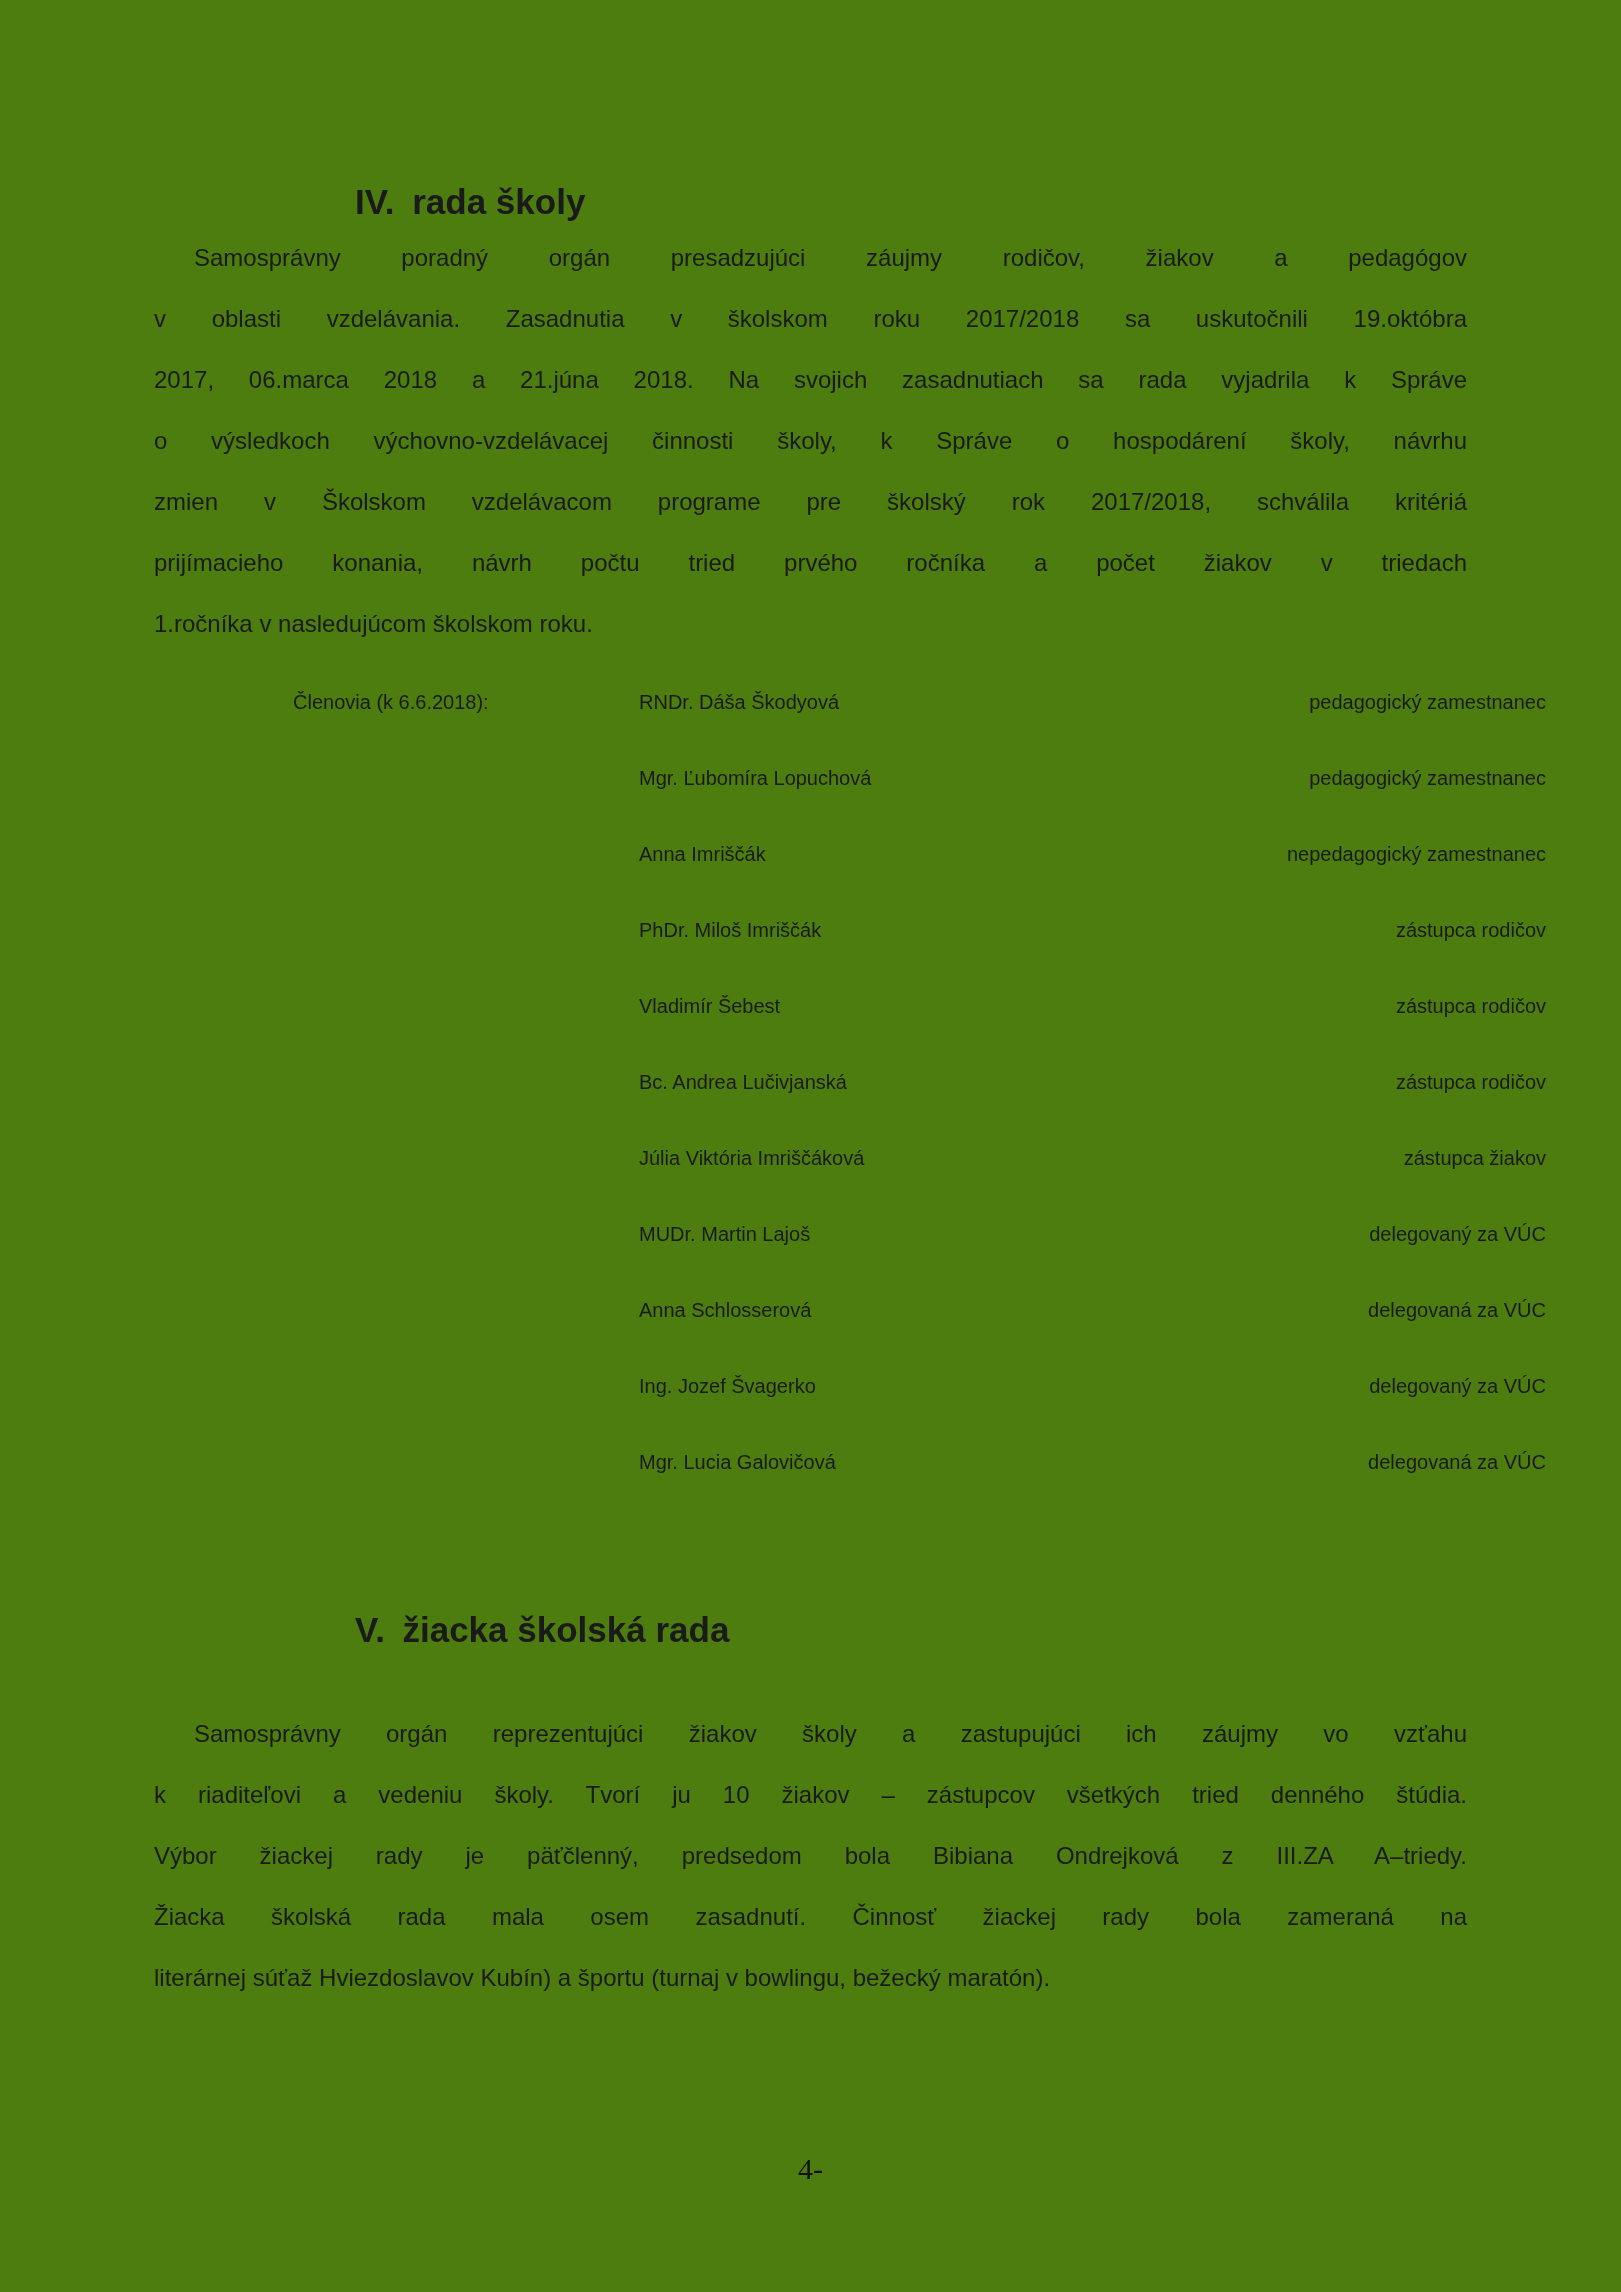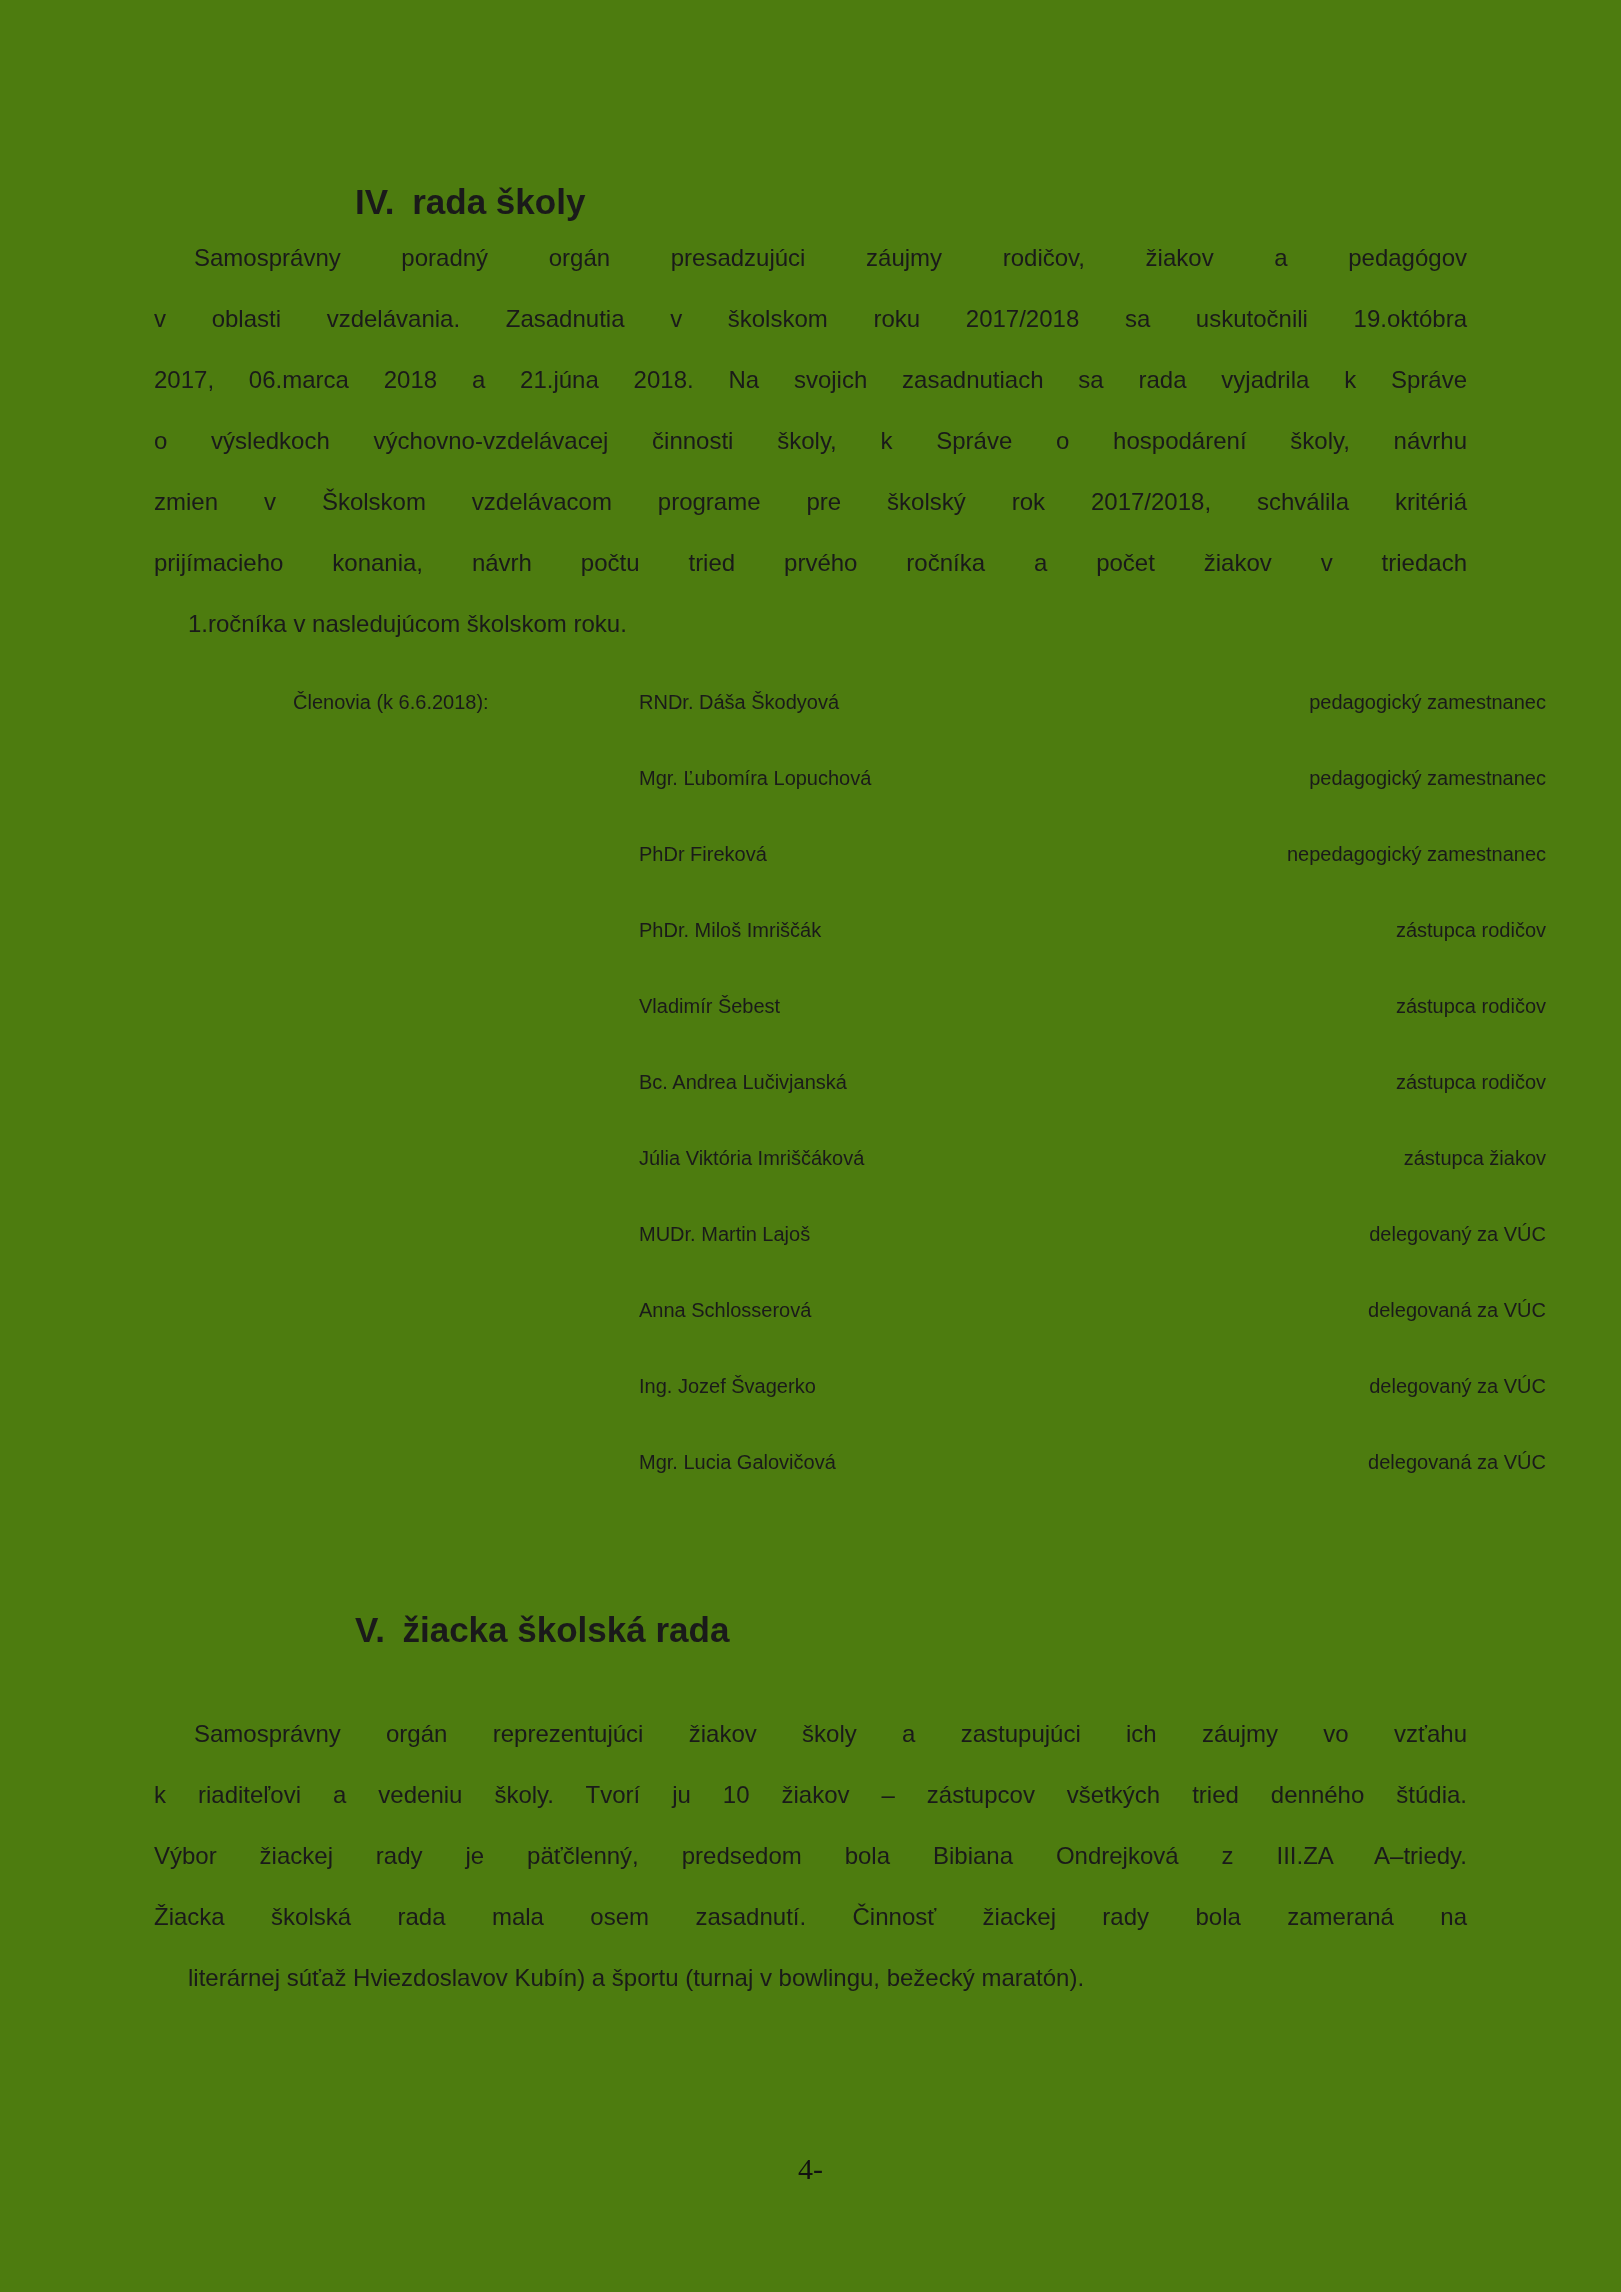--- a/index.html
+++ b/index.html
@@ -37,21 +37,21 @@
   }
   #sec4-para { top: 227px; }
   #sec5-para { top: 1703px; }
   .para .line {
     height: 61px;
     line-height: 61px;
     text-align: justify;
     text-align-last: justify;
     white-space: normal;
   }
-  .para .line.last { text-align-last: left; margin-left: 34px; }
+  .para .line.last { text-align-last: left; }
   .para .line.indent { text-indent: 40px; }
 
   .members {
     position: absolute;
     left: 154px;
     top: 684px;
     width: 1392px;
     font-size: 20px;
   }
   .member-row {
@@ -101,21 +101,21 @@
       <div class="name">RNDr. Dáša Škodyová</div>
       <div class="role">pedagogický zamestnanec</div>
     </div>
     <div class="member-row">
       <div class="label"></div>
       <div class="name">Mgr. Ľubomíra Lopuchová</div>
       <div class="role">pedagogický zamestnanec</div>
     </div>
     <div class="member-row">
       <div class="label"></div>
-      <div class="name">PhDr Fireková</div>
+      <div class="name">Anna Imriščák</div>
       <div class="role">nepedagogický zamestnanec</div>
     </div>
     <div class="member-row">
       <div class="label"></div>
       <div class="name">PhDr. Miloš Imriščák</div>
       <div class="role">zástupca rodičov</div>
     </div>
     <div class="member-row">
       <div class="label"></div>
       <div class="name">Vladimír Šebest</div>

